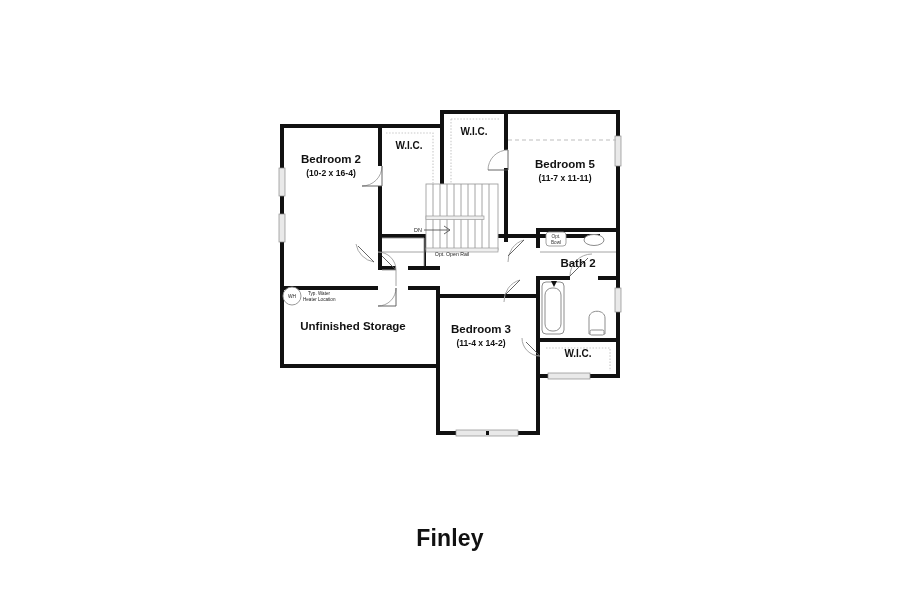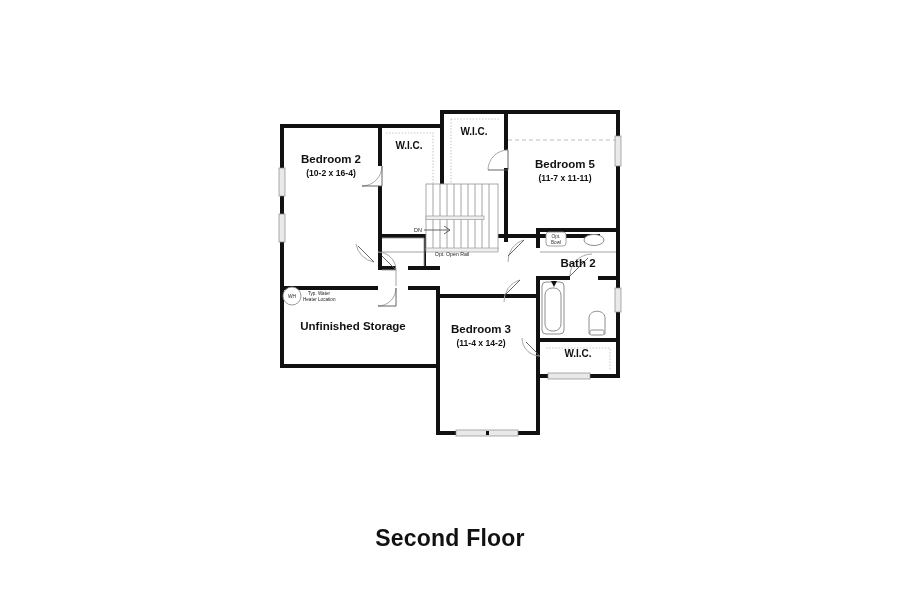--- a/index.html
+++ b/index.html
@@ -356,14 +356,14 @@
       <text class="wic-name" x="409" y="149">W.I.C.</text>
       <text class="wic-name" x="474" y="135">W.I.C.</text>
       <text class="wic-name" x="578" y="357">W.I.C.</text>
 
     </g>
 
   </svg>
 </div>
 
 <div id="title-block">
-  <div class="t-line">Second Floor</div>
+  <div class="t-line">Finley</div>
 </div>
 
 </body></html>

